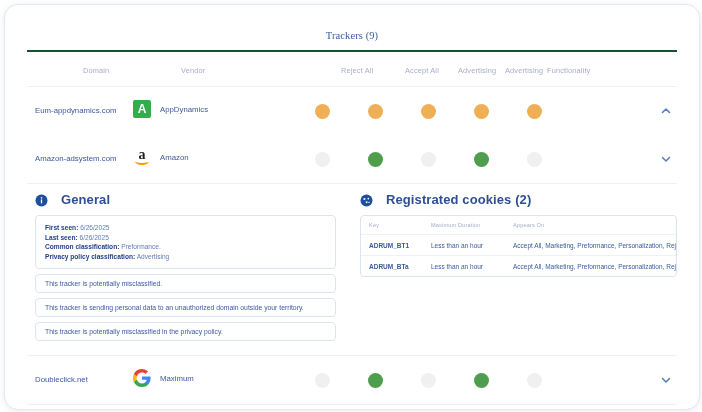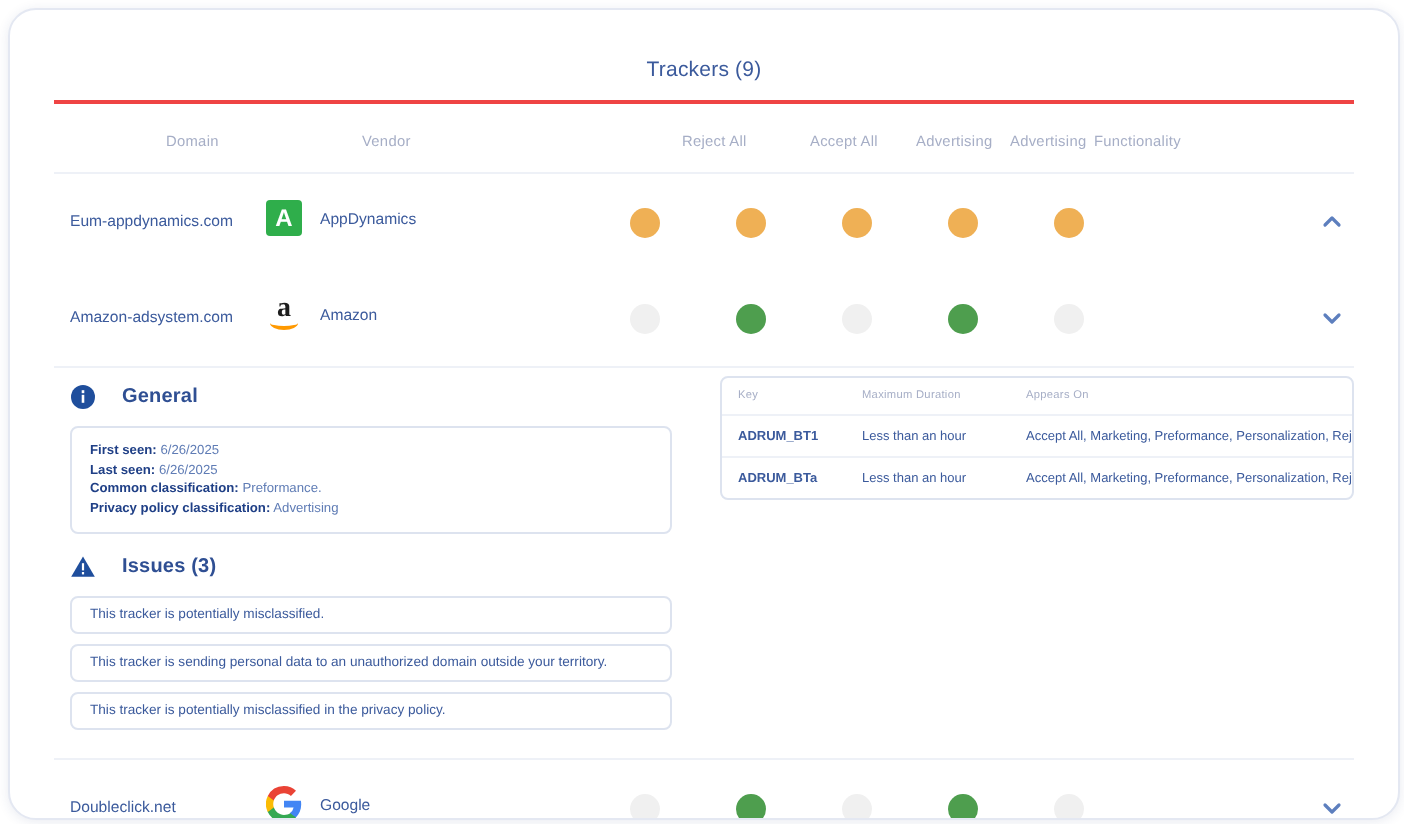--- a/index.html
+++ b/index.html
@@ -38,22 +38,23 @@
     flex: 1;
     text-align: center;
     font-size: 10.5px;
     padding-bottom: 9px;
     color: #9aa3bd;
     letter-spacing: .1px;
     cursor: pointer;
   }
   .tab.active {
     color: #3b5a9c;
-    border-bottom: 2px solid #ef4444;
+    border-bottom: 2px solid #14532d;
     margin-bottom: -1px;
+    font-family: Liberation Serif, serif;
   }
 
   
   .col-head {
     position: relative;
     height: 26px;
     margin: 8px 22px 0 22px;
     border-bottom: 1px solid #eef1f7;
   }
   .col-head span {
@@ -167,21 +168,21 @@
   }
   .detail-col { width: 50%; }
 
   .sec-head {
     display: flex;
     align-items: center;
     gap: 13px;
     margin: 4px 0 8px 8px;
   }
   .sec-head .sec-title {
-    font-size: 10px;
+    font-size: 13px;
     color: #2f4f93;
     font-weight: bold;
     letter-spacing: .1px;
   }
   .sec-ico { width: 13px; height: 13px; display: block; }
 
   .info-box {
     margin-left: 8px;
     border: 1px solid #dde3ef;
     border-radius: 4px;
@@ -330,37 +331,39 @@
         <div class="info-line">
           <b>Common classification:</b>
           <span>Preformance.</span>
         </div>
         <div class="info-line">
           <b>Privacy policy classification:</b>
           <span>Advertising</span>
         </div>
       </div>
 
-      <div class="sec-head" style="margin-top:10px">
-        <span class="sec-ico">
-          <svg viewBox="0 0 13 13" width="13" height="13">
-            <path d="M6.5 1.3 L12.4 11.4 L0.6 11.4 Z" fill="#1f4e9c"></path>
-            <rect x="5.95" y="4.6" width="1.1" height="3.6" fill="#fff"></rect>
-            <rect x="5.95" y="9" width="1.1" height="1.2" fill="#fff"></rect>
-          </svg>
-        </span>
-        <span class="sec-title">Issues (3)</span>
-      </div>
 
       <div class="issue-box">This tracker is potentially misclassified.</div>
       <div class="issue-box">This tracker is sending personal data to an unauthorized domain outside your territory.</div>
       <div class="issue-box">This tracker is potentially misclassified in the privacy policy.</div>
     </div>
 
     <div class="detail-col">
+      <div class="sec-head">
+        <span class="sec-ico">
+          <svg viewBox="0 0 13 13" width="13" height="13">
+            <circle cx="6.5" cy="6.5" r="6" fill="#1f4e9c"></circle>
+            <circle cx="4.4" cy="5" r="1.05" fill="#fff"></circle>
+            <circle cx="8.3" cy="4.6" r="0.85" fill="#fff"></circle>
+            <circle cx="6.6" cy="8.3" r="1" fill="#fff"></circle>
+            <circle cx="9" cy="8.4" r="0.7" fill="#fff"></circle>
+          </svg>
+        </span>
+        <span class="sec-title">Registrated cookies (2)</span>
+      </div>
 
       <div class="cookie-table">
         <div class="ck-row head">
           <span class="ck-c1">Key</span>
           <span class="ck-c2">Maximum Duration</span>
           <span class="ck-c3">Appears On</span>
         </div>
         <div class="ck-row body">
           <span class="ck-c1">ADRUM_BT1</span>
           <span class="ck-c2">Less than an hour</span>
@@ -379,21 +382,21 @@
     <div class="domain">Doubleclick.net</div>
     <div class="vendor">
       <span class="logo logo-google">
         <svg viewBox="0 0 18 18" width="18" height="18">
           <path fill="#4285F4" d="M17.6 9.2c0-.6-.05-1.2-.16-1.8H9v3.4h4.8a4.1 4.1 0 0 1-1.8 2.7v2.2h2.9c1.7-1.6 2.7-3.9 2.7-6.5z"></path>
           <path fill="#34A853" d="M9 18c2.4 0 4.5-.8 6-2.2l-2.9-2.2c-.8.55-1.85.85-3.1.85-2.4 0-4.4-1.6-5.1-3.8H.9v2.3A9 9 0 0 0 9 18z"></path>
           <path fill="#FBBC05" d="M3.9 10.7a5.4 5.4 0 0 1 0-3.4V5H.9a9 9 0 0 0 0 8l3-2.3z"></path>
           <path fill="#EA4335" d="M9 3.6c1.3 0 2.5.45 3.45 1.35l2.55-2.55C13.5.9 11.4 0 9 0A9 9 0 0 0 .9 5l3 2.3C4.6 5.1 6.6 3.6 9 3.6z"></path>
         </svg>
       </span>
-      <span class="vendor-name">Google</span>
+      <span class="vendor-name">Maximum</span>
     </div>
     <div class="dots">
       <span class="dot gray" style="left:288px"></span>
       <span class="dot green" style="left:341px"></span>
       <span class="dot gray" style="left:394px"></span>
       <span class="dot green" style="left:447px"></span>
       <span class="dot gray" style="left:500px"></span>
     </div>
     <span class="chev">
       <svg viewBox="0 0 14 14" width="14" height="14">

